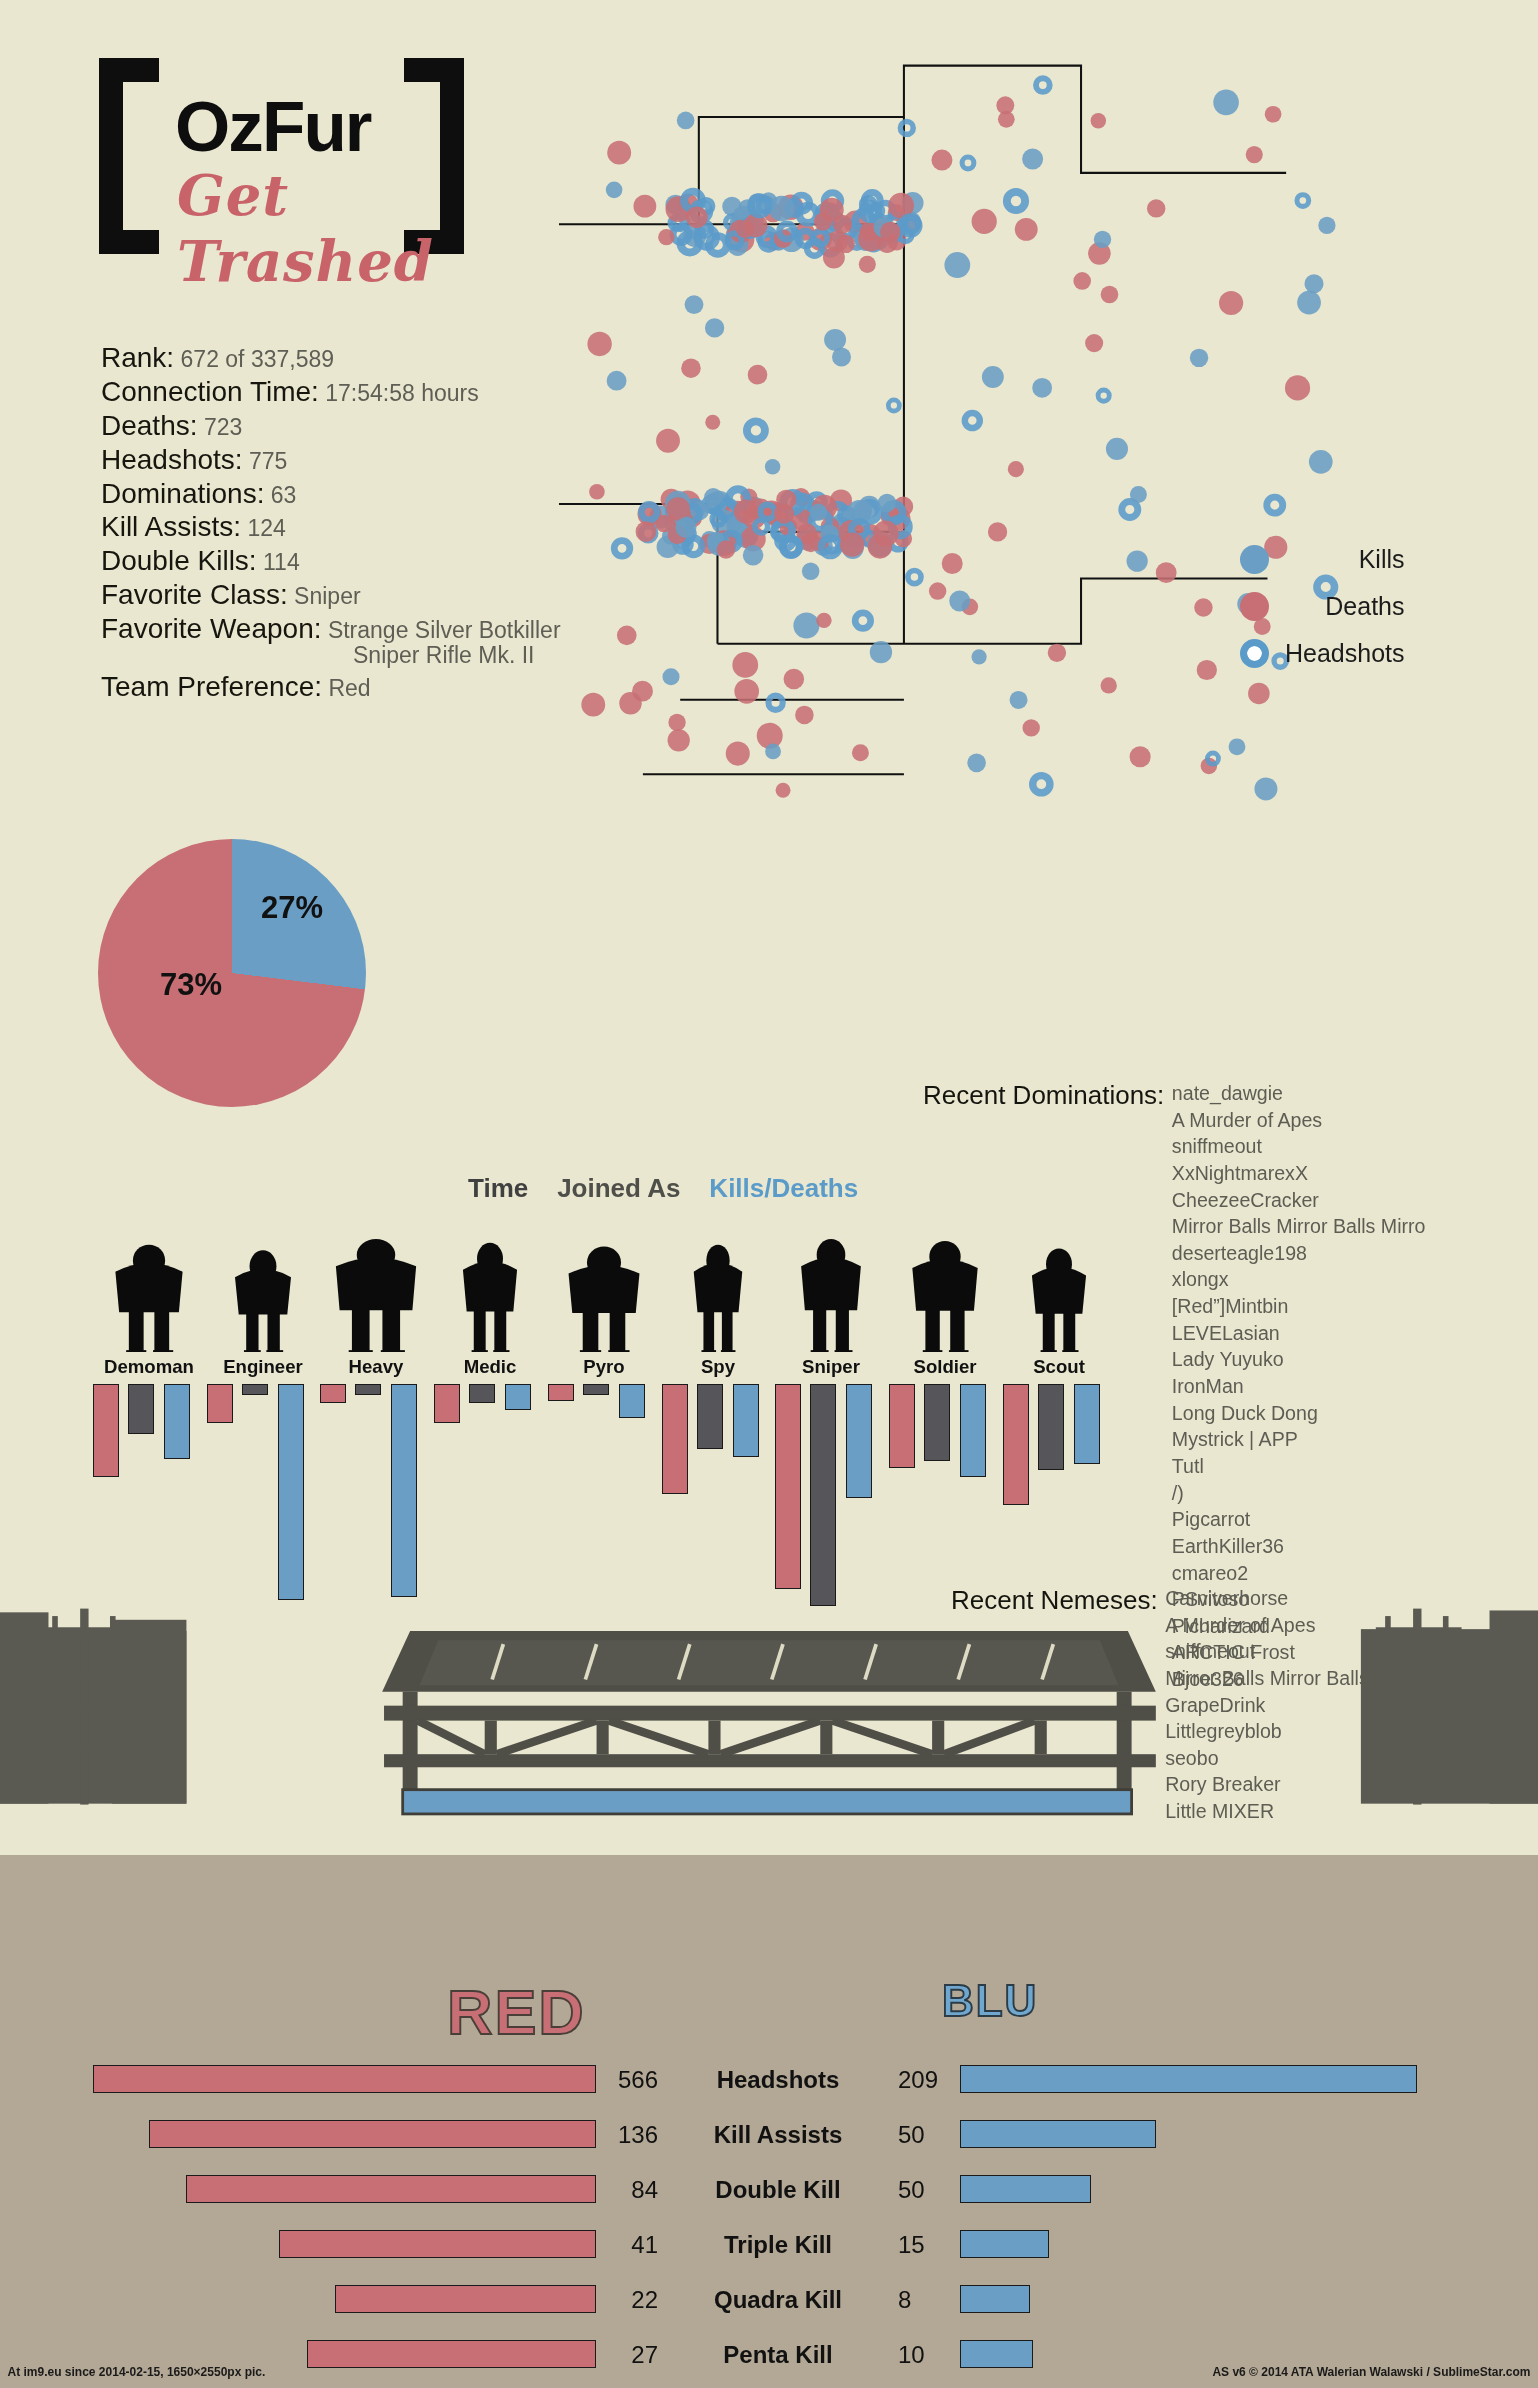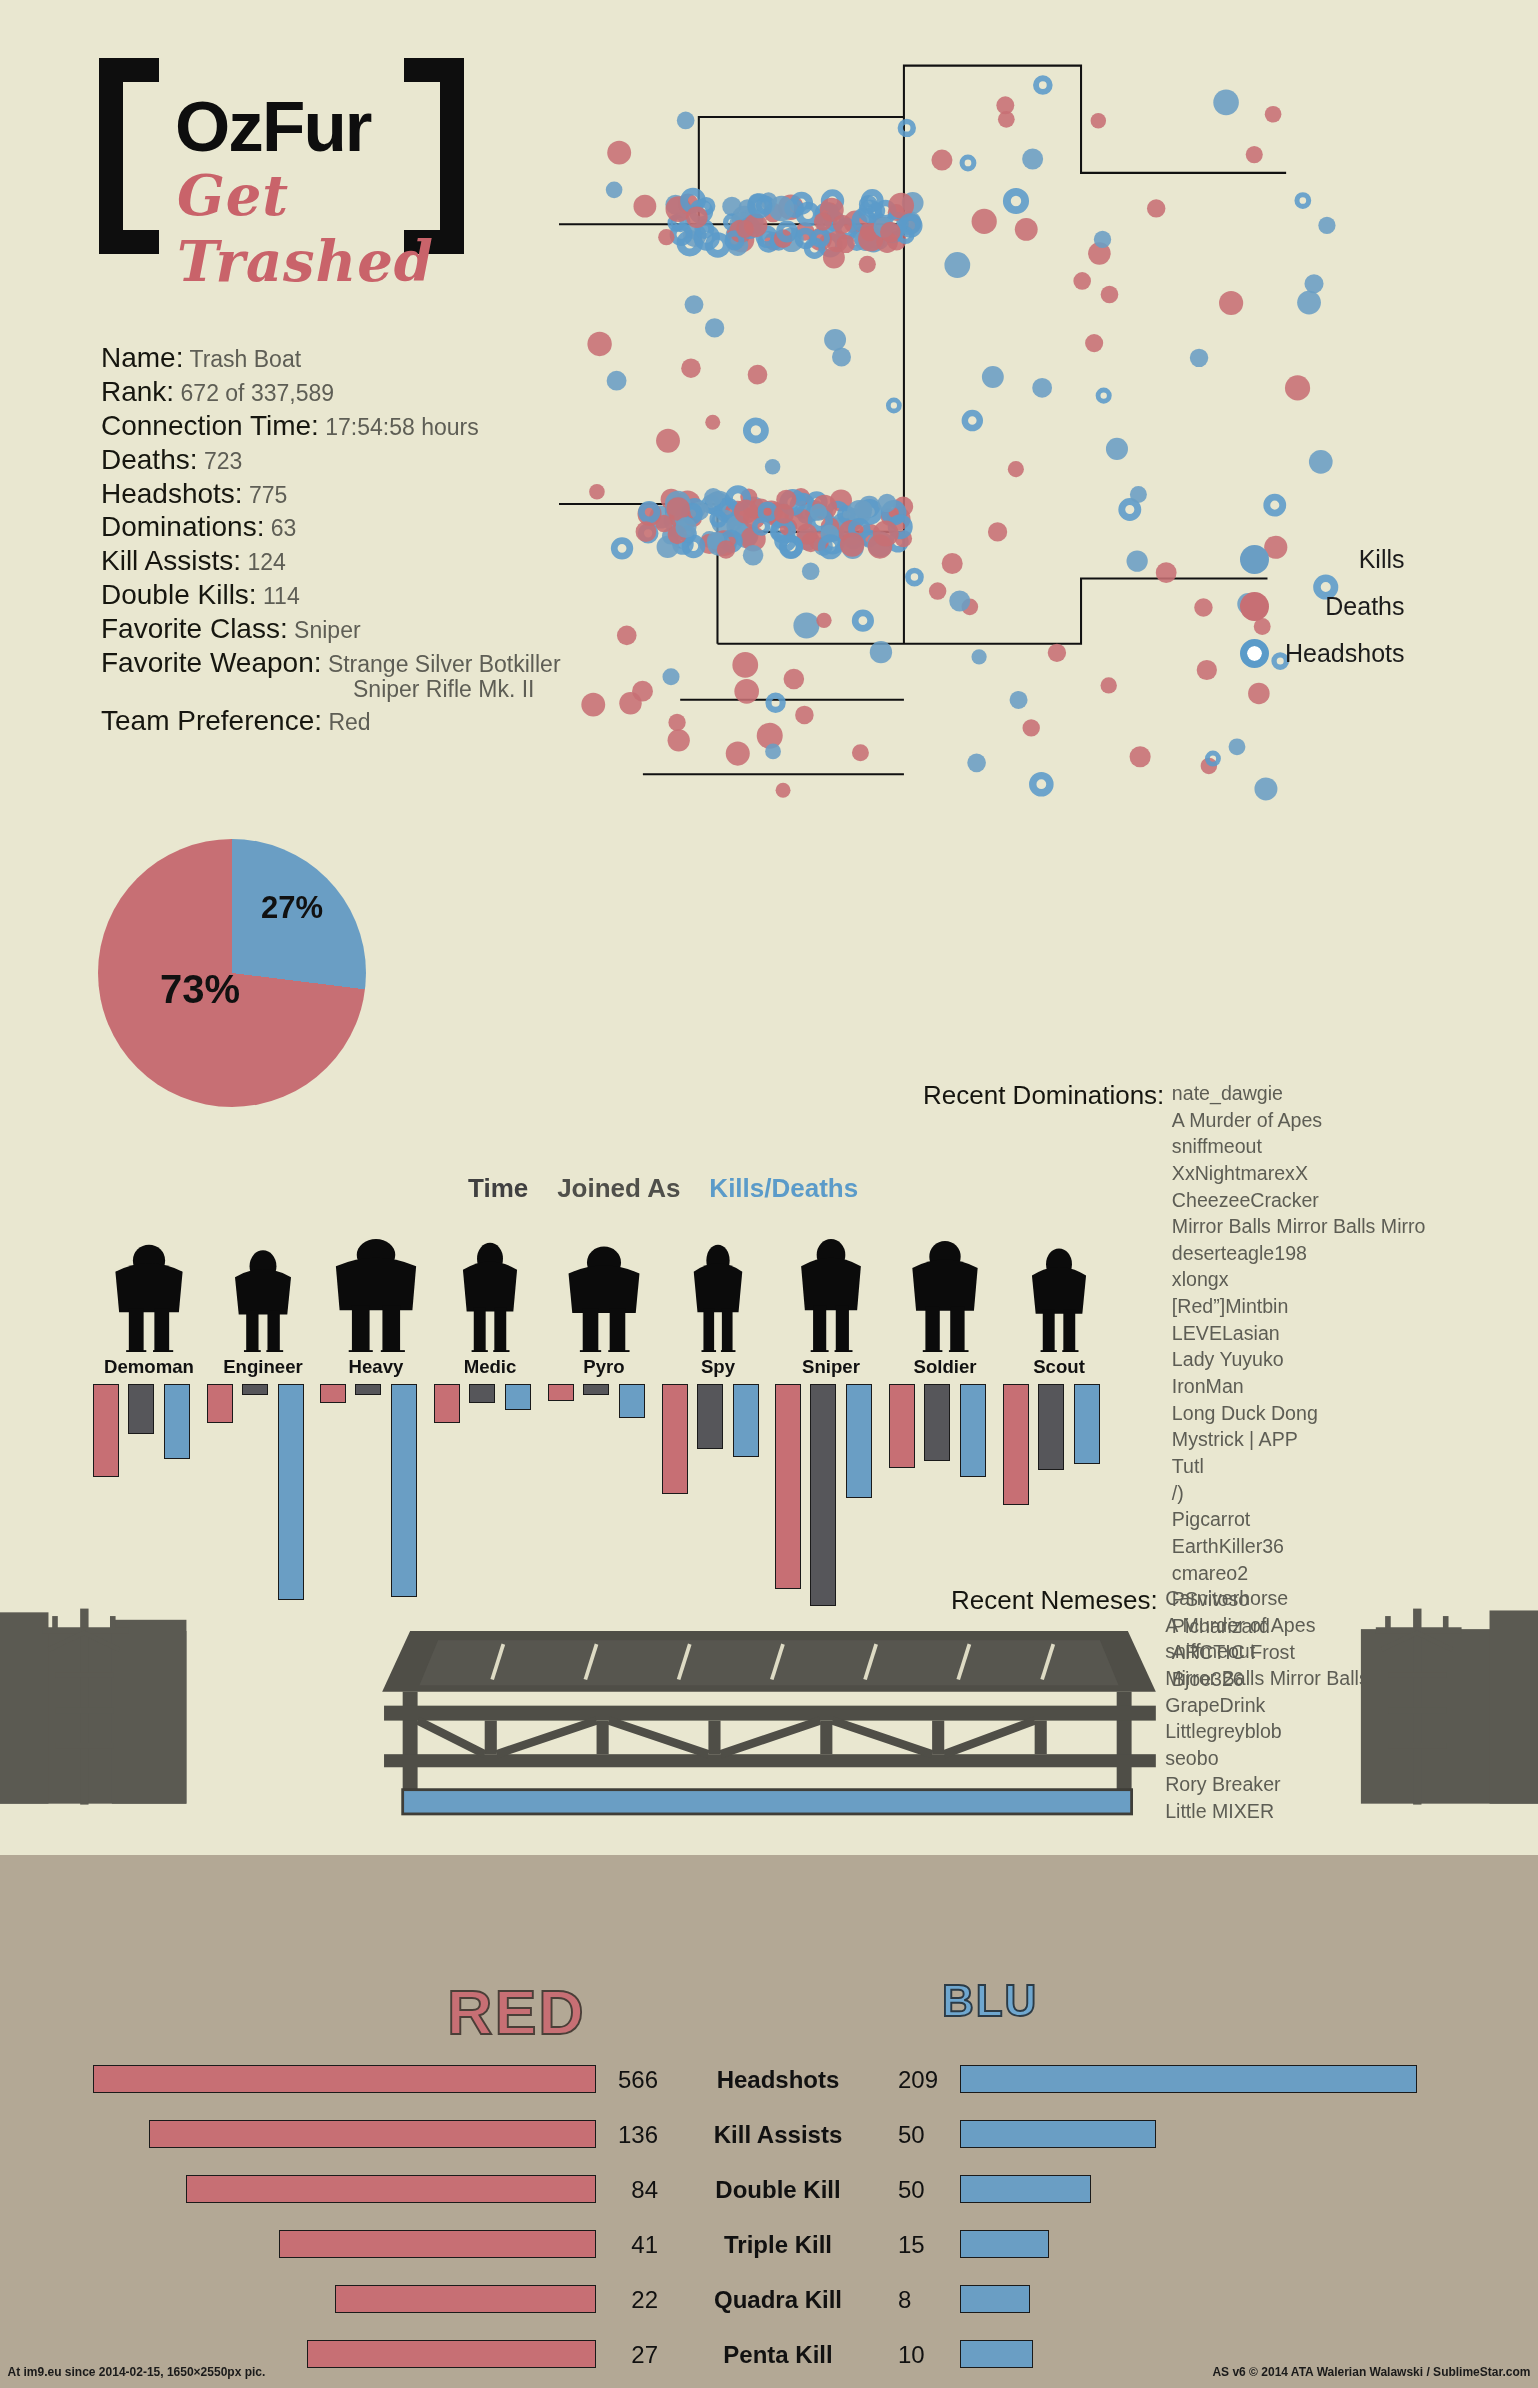--- a/index.html
+++ b/index.html
@@ -55,21 +55,21 @@
   .statrow .v { color: #5e5e55; font-size: 23px; }
   .wpn2 { display: block; text-align: left; padding-left: 252px; color: #5e5e55; font-size: 23px; margin-top: -3.7px;}
 
   
   #pie {
     position: absolute; left: 98px; top: 839px; width: 268px; height: 268px;
     border-radius: 50%;
     background: conic-gradient(from 0deg, #6a9ec4 0deg 97deg, #c76f74 97deg 360deg);
   }
   #pieA { position: absolute; left: 261px; top: 890px; font-weight: bold; font-size: 31px; color: #111; }
-  #pieB { position: absolute; left: 160px; top: 967px; font-weight: bold; font-size: 40px; color: #111; }
+  #pieB { position: absolute; left: 160px; top: 967px; font-weight: bold; font-size: 31px; color: #111; }
 
   
   #scatter { position: absolute; left: 559px; top: 47px; width: 839px; height: 1063px; }
 
   
   #legend { position: absolute; left: 1240px; top: 536px; }
   .lg { display: flex; align-items: center; height: 47px; justify-content: space-between; }
   .lgdot { width: 29px; height: 29px; border-radius: 50%; margin-right: 16px; }
   .lgdot.kills { background: #6a9ec4; }
   .lgdot.deaths { background: #c76f74; }
@@ -145,21 +145,20 @@
     <div class="brk" id="brkR">
       <div class="v"></div>
         <div class="t"></div>
         <div class="b"></div>
     </div>
     <div id="logo-main">OzFur</div>
     <div id="logo-sub">Get Trashed</div>
   </div>
 
   <div id="stats">
-      <div class="statrow"><span class="k">Name:</span><span class="v"> Trash Boat</span></div>
       <div class="statrow"><span class="k">Rank:</span><span class="v"> 672 of 337,589</span></div>
       <div class="statrow"><span class="k">Connection Time:</span><span class="v"> 17:54:58 hours</span></div>
       <div class="statrow"><span class="k">Deaths:</span><span class="v"> 723</span></div>
       <div class="statrow"><span class="k">Headshots:</span><span class="v"> 775</span></div>
       <div class="statrow"><span class="k">Dominations:</span><span class="v"> 63</span></div>
       <div class="statrow"><span class="k">Kill Assists:</span><span class="v"> 124</span></div>
       <div class="statrow"><span class="k">Double Kills:</span><span class="v"> 114</span></div>
       <div class="statrow"><span class="k">Favorite Class:</span><span class="v"> Sniper</span></div>
       <div class="statrow"><span class="k">Favorite Weapon:</span><span class="v"> Strange Silver Botkiller</span><span class="wpn2">Sniper Rifle Mk. II</span></div>
       <div class="statrow"><span class="k">Team Preference:</span><span class="v"> Red</span></div>

